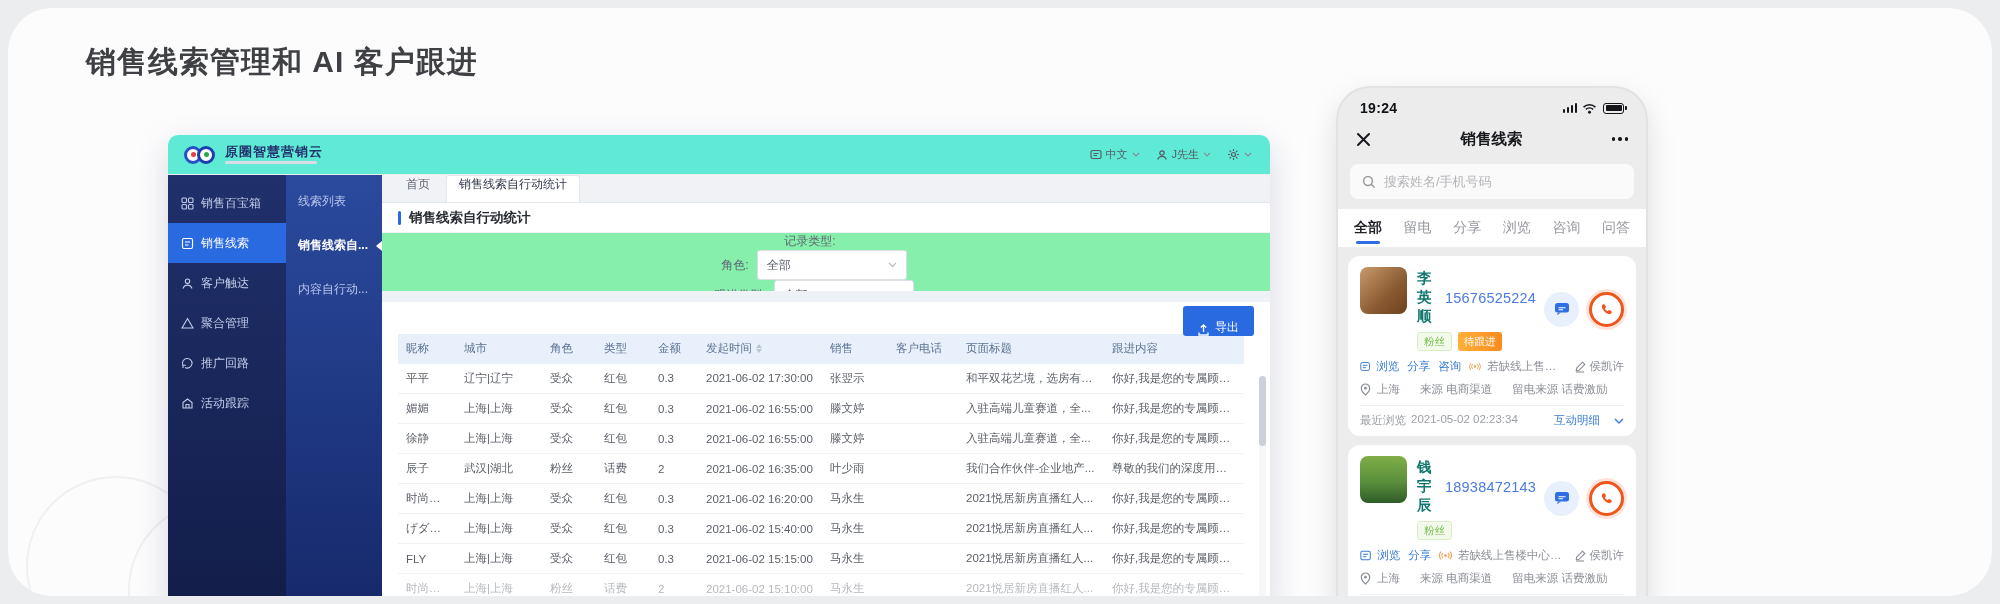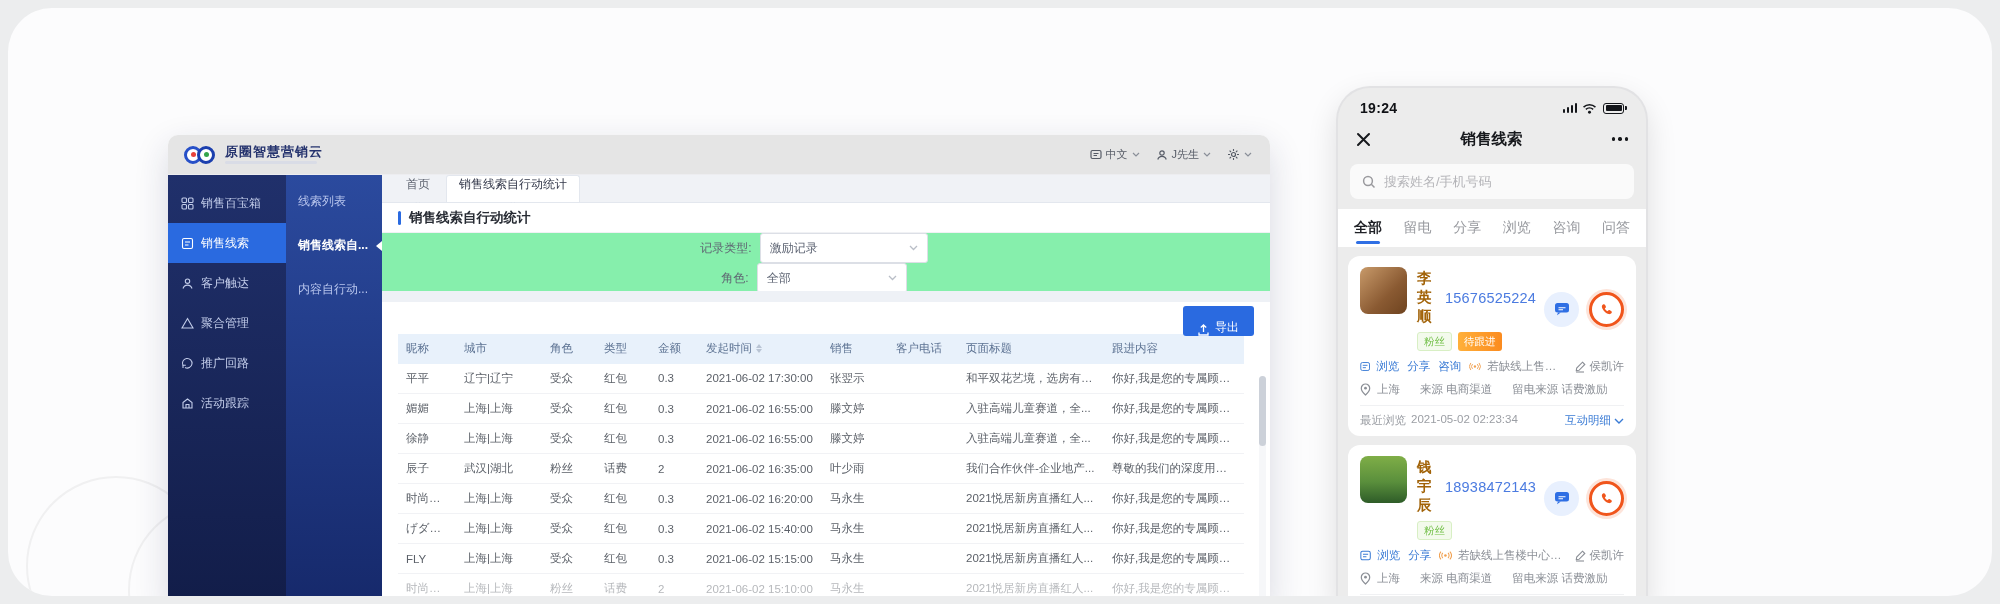--- a/index.html
+++ b/index.html
@@ -6,21 +6,21 @@
   html,body { width:2000px; height:604px; overflow:hidden; }
   body { background:#ecedee; font-family:"Liberation Sans","DejaVu Sans",sans-serif; position:relative; }
   .stage { position:absolute; left:8px; top:8px; width:1984px; height:588px; background:#fcfcfd; border-radius:44px; overflow:hidden; }
   .wm { position:absolute; border:2px solid #f0f0f1; border-radius:50%; }
   .wm1 { width:180px; height:180px; left:18px; top:468px; }
   .wm2 { width:180px; height:180px; left:120px; top:492px; }
   .hero-title { position:absolute; left:78px; top:34px; font-size:30px; font-weight:700; color:#3f4043; letter-spacing:1px; }
 
   
   .win { position:absolute; left:160px; top:127px; width:1102px; height:470px; background:#fff; border-radius:10px 10px 0 0; box-shadow:0 12px 34px rgba(30,40,80,.16); overflow:hidden; }
-  .topbar { height:40px; display:flex; align-items:center; border-bottom:1px solid #ededf0; background:#e5e5e5; position:relative; }
+  .topbar { height:40px; display:flex; align-items:center; border-bottom:1px solid #ededf0; background:#5eead4; position:relative; }
   .logo { display:flex; align-items:center; gap:7px; padding-left:16px; width:226px; }
   .logo-rings { position:relative; width:34px; height:20px; }
   .ring { position:absolute; width:18px; height:18px; border:3px solid #2750c8; border-radius:50%; top:1px; background:#fff; }
   .ring.r1 { left:0; }
   .ring.r2 { left:13px; border-color:#1b3fae; }
   .ring .dot { position:absolute; width:5px; height:5px; border-radius:50%; left:3.5px; top:3.5px; }
   .ring.r1 .dot { background:#e8433a; }
   .ring.r2 .dot { background:#35a54a; }
   .logo-txt { display:flex; flex-direction:column; line-height:1; }
   .logo-name { font-size:13px; font-weight:700; color:#25336e; letter-spacing:1px; }
@@ -91,44 +91,45 @@
   .p-tab { font-size:14px; color:#97999e; position:relative; height:100%; display:flex; align-items:center; cursor:pointer; }
   .p-tab.active { color:#1f2126; font-weight:700; }
   .p-tab.active::after { content:""; position:absolute; bottom:3px; left:50%; transform:translateX(-50%); width:24px; height:3px; border-radius:2px; background:#2f6fe4; }
   .p-card { margin:9px 10px; background:#fff; border-radius:12px; padding:11px 12px 8px; }
   .pc-top { display:flex; }
   .avatar { width:47px; height:47px; border-radius:8px; flex:none; }
   .av1 { background:linear-gradient(135deg,#c89a6a 0%,#8a5a32 60%,#6e431f 100%); }
   .av2 { background:linear-gradient(180deg,#7fae47 0%,#5a8f3c 55%,#2e5c28 100%); }
   .pc-mid { margin-left:10px; flex:1; min-width:0; }
   .name-row { display:flex; align-items:center; margin-top:2px; }
-  .p-name { font-size:14.5px; font-weight:700; color:#a16207; }
+  .p-name { font-size:14.5px; font-weight:700; color:#0f766e; }
   .p-num { font-size:14.5px; color:#4b7be0; margin-left:8px; letter-spacing:.2px; }
   .badges { margin-top:6px; display:flex; gap:6px; }
   .chip-green { font-size:10.5px; color:#6fbe44; background:#f3faec; border:1px solid #d8efc4; border-radius:3px; padding:1.5px 6px; }
   .chip-orange { font-size:10.5px; color:#fff; background:linear-gradient(90deg,#ffb03a,#fb8b1f); border-radius:3px; padding:2.5px 6px; }
   .pc-icons { display:flex; align-items:center; gap:10px; margin-left:8px; }
   .ic-chat { width:35px; height:35px; border-radius:50%; background:#e8f0fe; display:flex; align-items:center; justify-content:center; cursor:pointer; }
   .ic-call { width:35px; height:35px; border-radius:50%; background:#fff; border:3px solid #f0551c; display:flex; align-items:center; justify-content:center; cursor:pointer; box-shadow:0 0 0 3px #fde4da; }
   .inforow { margin-top:8px; display:flex; align-items:center; gap:6px; font-size:11.5px; color:#8b8f96; white-space:nowrap; overflow:hidden; }
   .inforow .lnk { color:#3a7bd5; margin-right:2px; cursor:pointer; }
   .inforow .camp { overflow:hidden; text-overflow:ellipsis; max-width:128px; }
   .inforow .agent-g { margin-left:auto; display:flex; align-items:center; gap:4px; flex:none; }
   .pc-div { margin-top:8px; border-top:1px solid #f0f1f3; }
   .pc-bottom { padding-top:7px; display:flex; align-items:center; font-size:11.5px; }
   .pc-last { color:#9b9ea4; display:flex; gap:5px; }
-  .pc-action { margin-left:auto; color:#3a7bd5; display:flex; align-items:center; gap:3px; cursor:pointer; }
+  .pc-action { margin-left:auto; color:#3a7bd5; display:flex; align-items:center; gap:14px; cursor:pointer; }
   svg { display:block; }
 </style>
 </head>
 <body>
 
 <div class="stage">
   <div class="wm wm1"></div>
   <div class="wm wm2"></div>
+  <div class="hero-title">销售线索管理和 AI 客户跟进</div>
 
   <div class="win">
     <div class="topbar">
       <div class="logo">
         <div class="logo-rings">
           <span class="ring r1">
               <span class="dot"></span>
             </span>
           <span class="ring r2">
               <span class="dot"></span>
@@ -238,26 +239,20 @@
         </div>
 
         <div class="heading">
           <span class="bar"></span>
           <span class="txt">销售线索自行动统计</span>
         </div>
 
         <div class="filters">
           <div class="fgroup">
             <span class="flabel">记录类型:</span>
-            <div class="sel w1">
-              <span class="val">激励记录</span>
-              <svg width="9" height="6" viewBox="0 0 9 6">
-                  <path d="M1 1l3.5 3.5L8 1" fill="none" stroke="#b9bec7" stroke-width="1.3"></path>
-                </svg>
-            </div>
           </div>
           <div class="fgroup">
             <span class="flabel">角色:</span>
             <div class="sel w2">
               <span class="val">全部</span>
               <svg width="9" height="6" viewBox="0 0 9 6">
                   <path d="M1 1l3.5 3.5L8 1" fill="none" stroke="#b9bec7" stroke-width="1.3"></path>
                 </svg>
             </div>
           </div>

